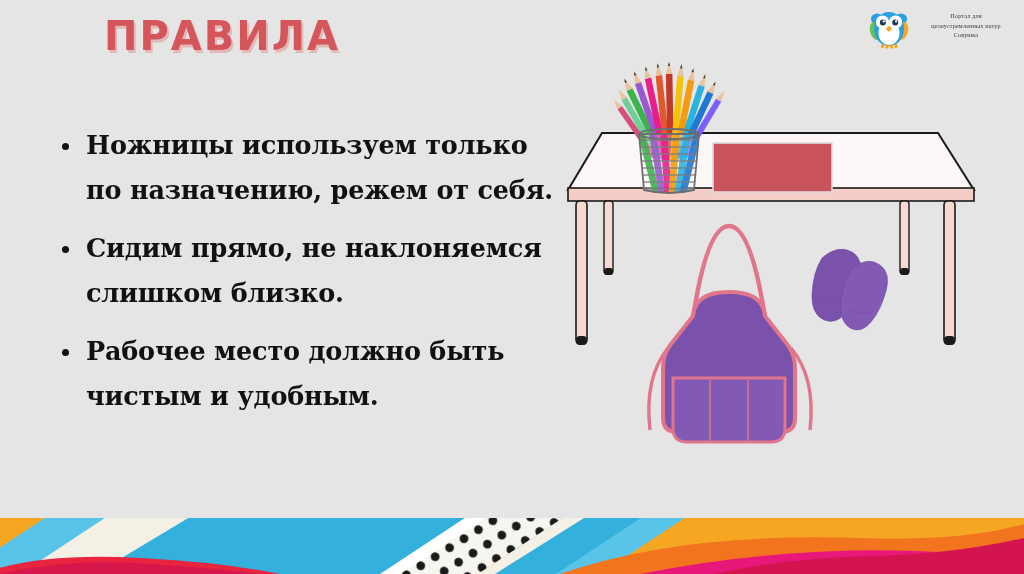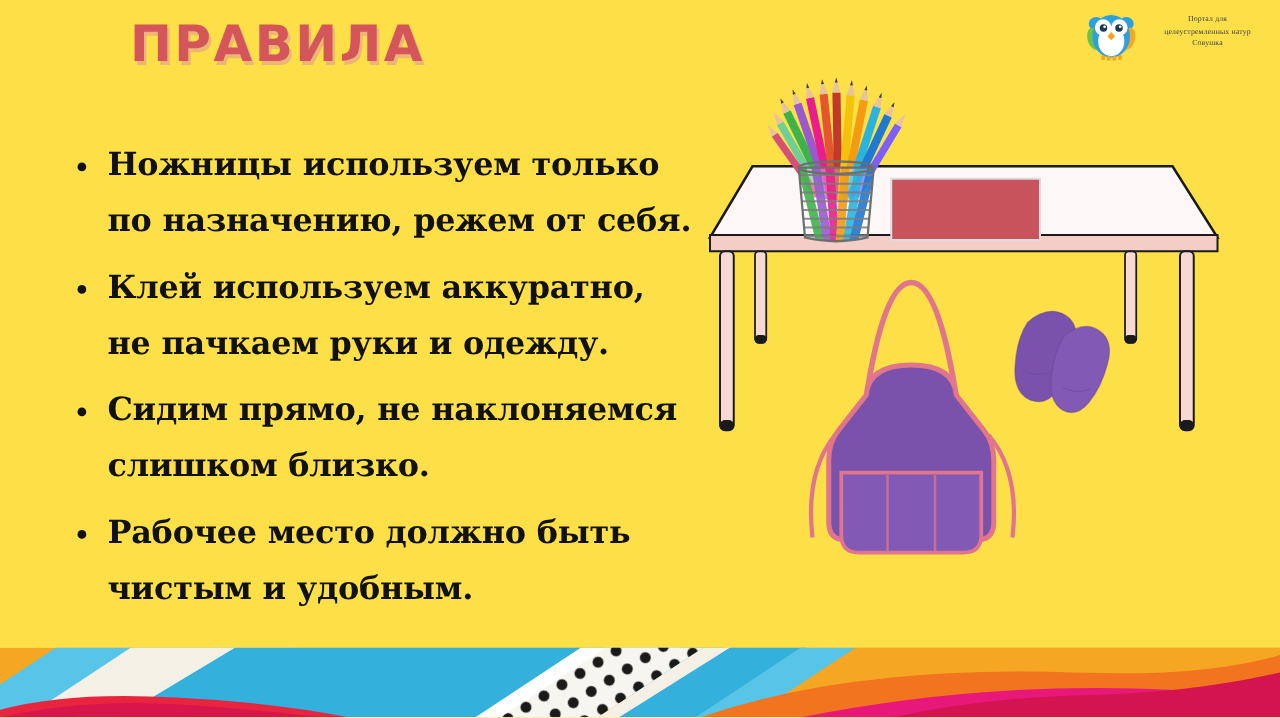--- a/index.html
+++ b/index.html
@@ -8,21 +8,21 @@
     padding: 0;
     background: #ffffff;
   }
   body {
     font-family: "Liberation Serif", "DejaVu Serif", serif;
   }
   #slide {
     position: relative;
     width: 1024px;
     height: 574px;
-    background: #fde047;
+    background: #e5e5e5;
     overflow: hidden;
   }
 
   
   #title {
     position: absolute;
     left: 104px;
     top: 16px;
     font-family: "DejaVu Sans", "Liberation Sans", sans-serif;
     font-weight: bold;
@@ -68,21 +68,21 @@
     left: 54px;
     top: 110px;
     width: 500px;
     list-style: none;
     margin: 0;
     padding: 0;
   }
   #rules li {
     position: relative;
     padding-left: 32px;
-    margin: 0 0 8px 0;
+    margin: 13px 0 8px 0;
     font-family: "DejaVu Serif", "Liberation Serif", serif;
     font-weight: bold;
     font-size: 25.5px;
     line-height: 45px;
     color: #111111;
     letter-spacing: -0.2px;
   }
   #rules li::before {
     content: "";
     position: absolute;
@@ -144,21 +144,20 @@
     </svg>
     <div id="logo-text">
       <div>Портал для</div>
       <div>целеустремленных натур</div>
       <div>Совушка</div>
     </div>
   </div>
 
   <ul id="rules">
     <li>Ножницы используем только по назначению, режем от себя.</li>
-    <li>Клей используем аккуратно, не пачкаем руки и одежду.</li>
     <li>Сидим прямо, не наклоняемся слишком близко.</li>
     <li>Рабочее место должно быть чистым и удобным.</li>
   </ul>
 
   <div id="illustration">
     <svg width="450" height="440" viewBox="0 0 450 440">
 
       <g>
 
         <polygon points="42,75 378,75 414,132 8,132" fill="#fdf8f7" stroke="#1a1a1a" stroke-width="2"></polygon>

